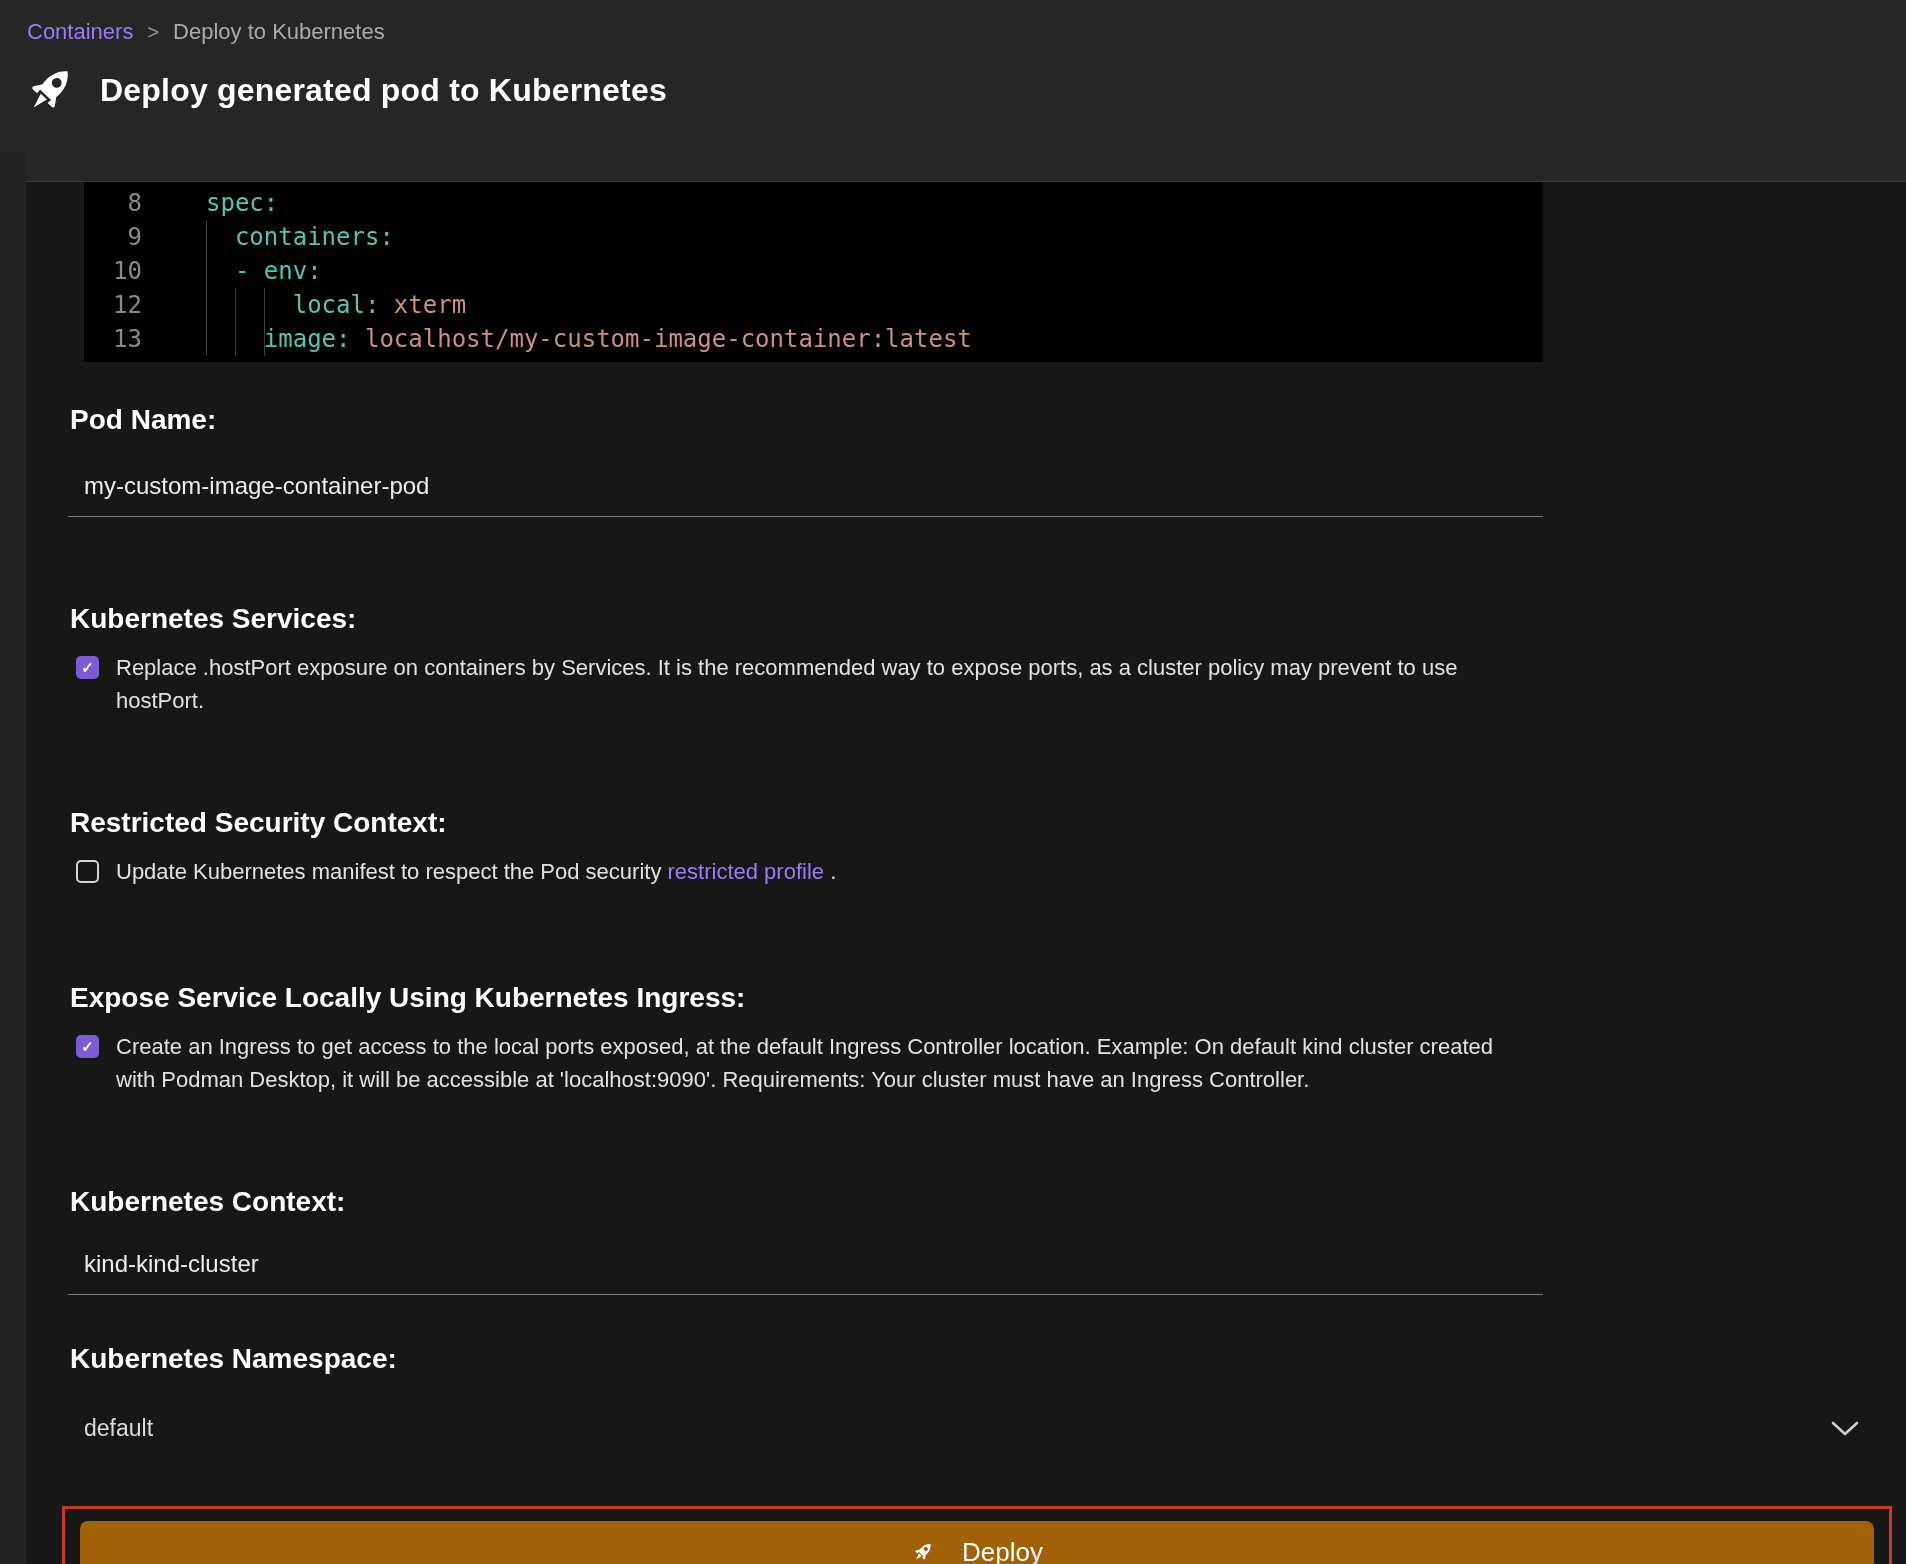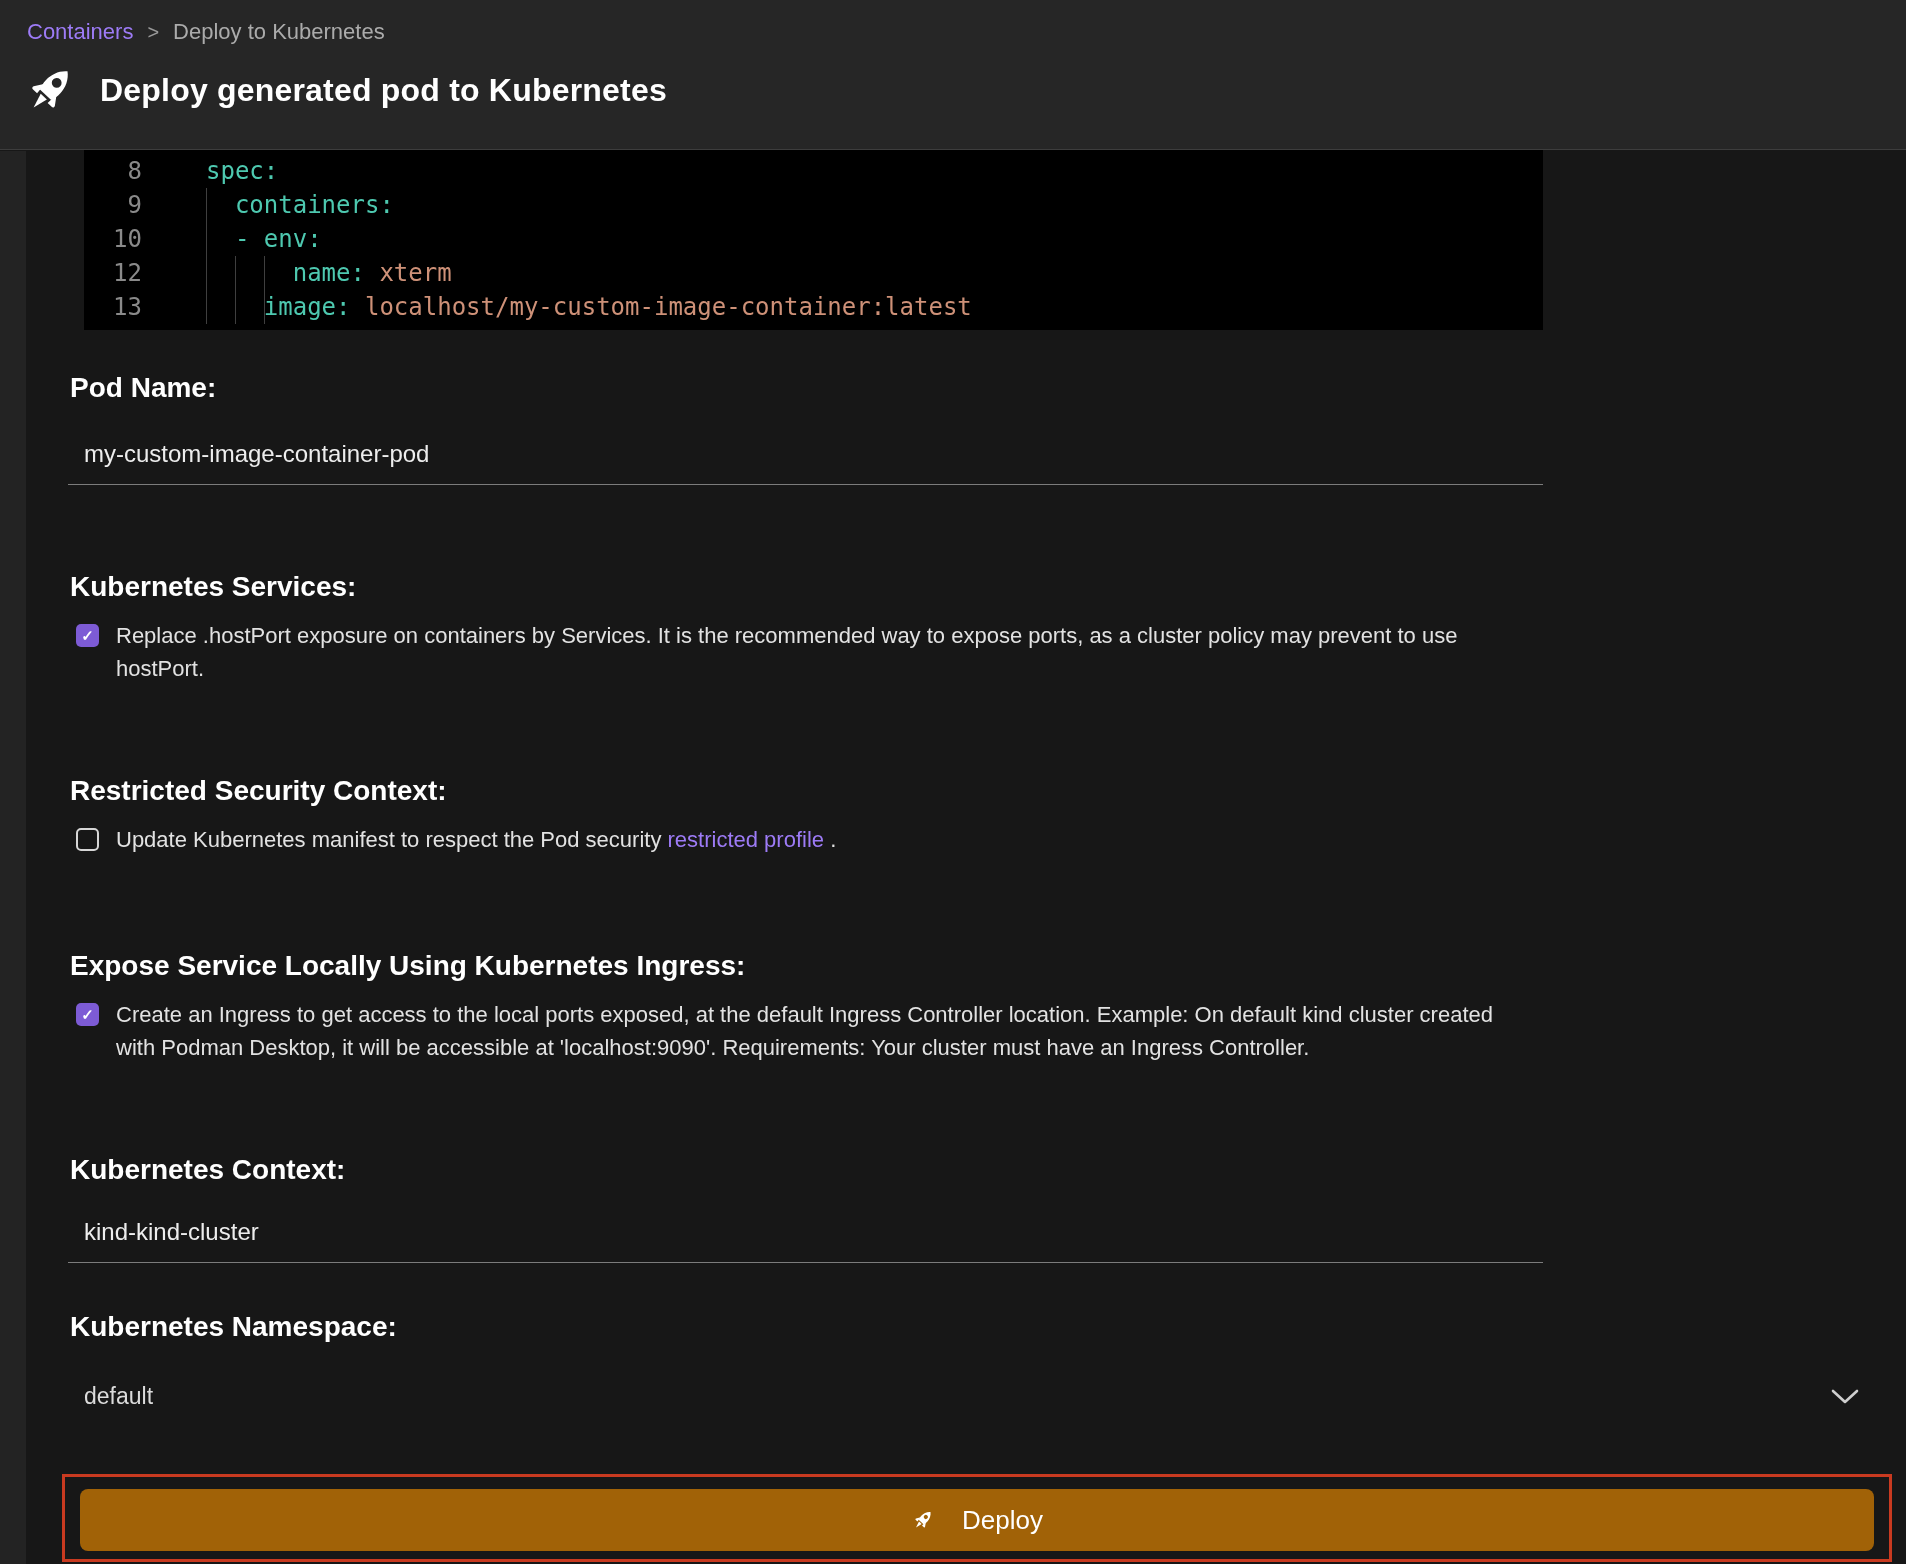--- a/index.html
+++ b/index.html
@@ -8,21 +8,21 @@
     background:#171717;
     font-family:"Liberation Sans", sans-serif;
     color:#e6e6e6;
     overflow:hidden;
     position:relative;
   }
 
   
   .header {
     position:relative;
-    height:150px;
+    height:182px;
     background:#262626;
     border-bottom:1px solid #3d3d3d;
     padding:16px 0 0 27px;
   }
   .crumbs { font-size:22px; display:flex; align-items:center; gap:14px; height:32px; }
   .crumb-link { color:#9d7bf6; text-decoration:none; cursor:pointer; }
   .crumb-sep  { color:#9a9a9a; font-size:20px; }
   .crumb-cur  { color:#ababab; }
   .title-row { display:flex; align-items:center; gap:22px; margin-top:14px; margin-left:-5px; }
   .title-rocket { width:56px; height:56px; color:#ffffff; transform:rotate(43deg); flex:0 0 auto; }
@@ -128,21 +128,21 @@
 </div>
 
 <div class="left-strip"></div>
 
 <main>
 
   <div class="editor" id="editor-lines">
       <div class="cl"><span class="ln">8</span><span class="lc"><span class="tok-key">spec:</span></span></div>
       <div class="cl"><span class="ln">9</span><span class="lc"><i class="guide" style="left: 0ch;"></i><span class="tok-key">  containers:</span></span></div>
       <div class="cl"><span class="ln">10</span><span class="lc"><i class="guide" style="left: 0ch;"></i><span class="tok-key">  - env:</span></span></div>
-      <div class="cl"><span class="ln">12</span><span class="lc"><i class="guide" style="left: 0ch;"></i><i class="guide" style="left: 2ch;"></i><i class="guide" style="left: 4ch;"></i><span class="tok-key">      name:</span><span class="tok-str"> xterm</span></span></div>
+      <div class="cl"><span class="ln">12</span><span class="lc"><i class="guide" style="left: 0ch;"></i><i class="guide" style="left: 2ch;"></i><i class="guide" style="left: 4ch;"></i><span class="tok-key">      local:</span><span class="tok-str"> xterm</span></span></div>
       <div class="cl"><span class="ln">13</span><span class="lc"><i class="guide" style="left: 0ch;"></i><i class="guide" style="left: 2ch;"></i><i class="guide" style="left: 4ch;"></i><span class="tok-key">    image:</span><span class="tok-str"> localhost/my-custom-image-container:latest</span></span></div>
     </div>
 
   <div class="form-label mt-pod-label">Pod Name:</div>
   <div class="field-line mt-pod-field">my-custom-image-container-pod</div>
 
   <div class="form-label mt-svc-label">Kubernetes Services:</div>
   <div class="check-row mt-row">
     <span class="cbx checked">✓</span>
     <span class="check-text">Replace .hostPort exposure on containers by Services. It is the recommended way to expose ports, as a cluster policy may prevent to use hostPort.</span>

